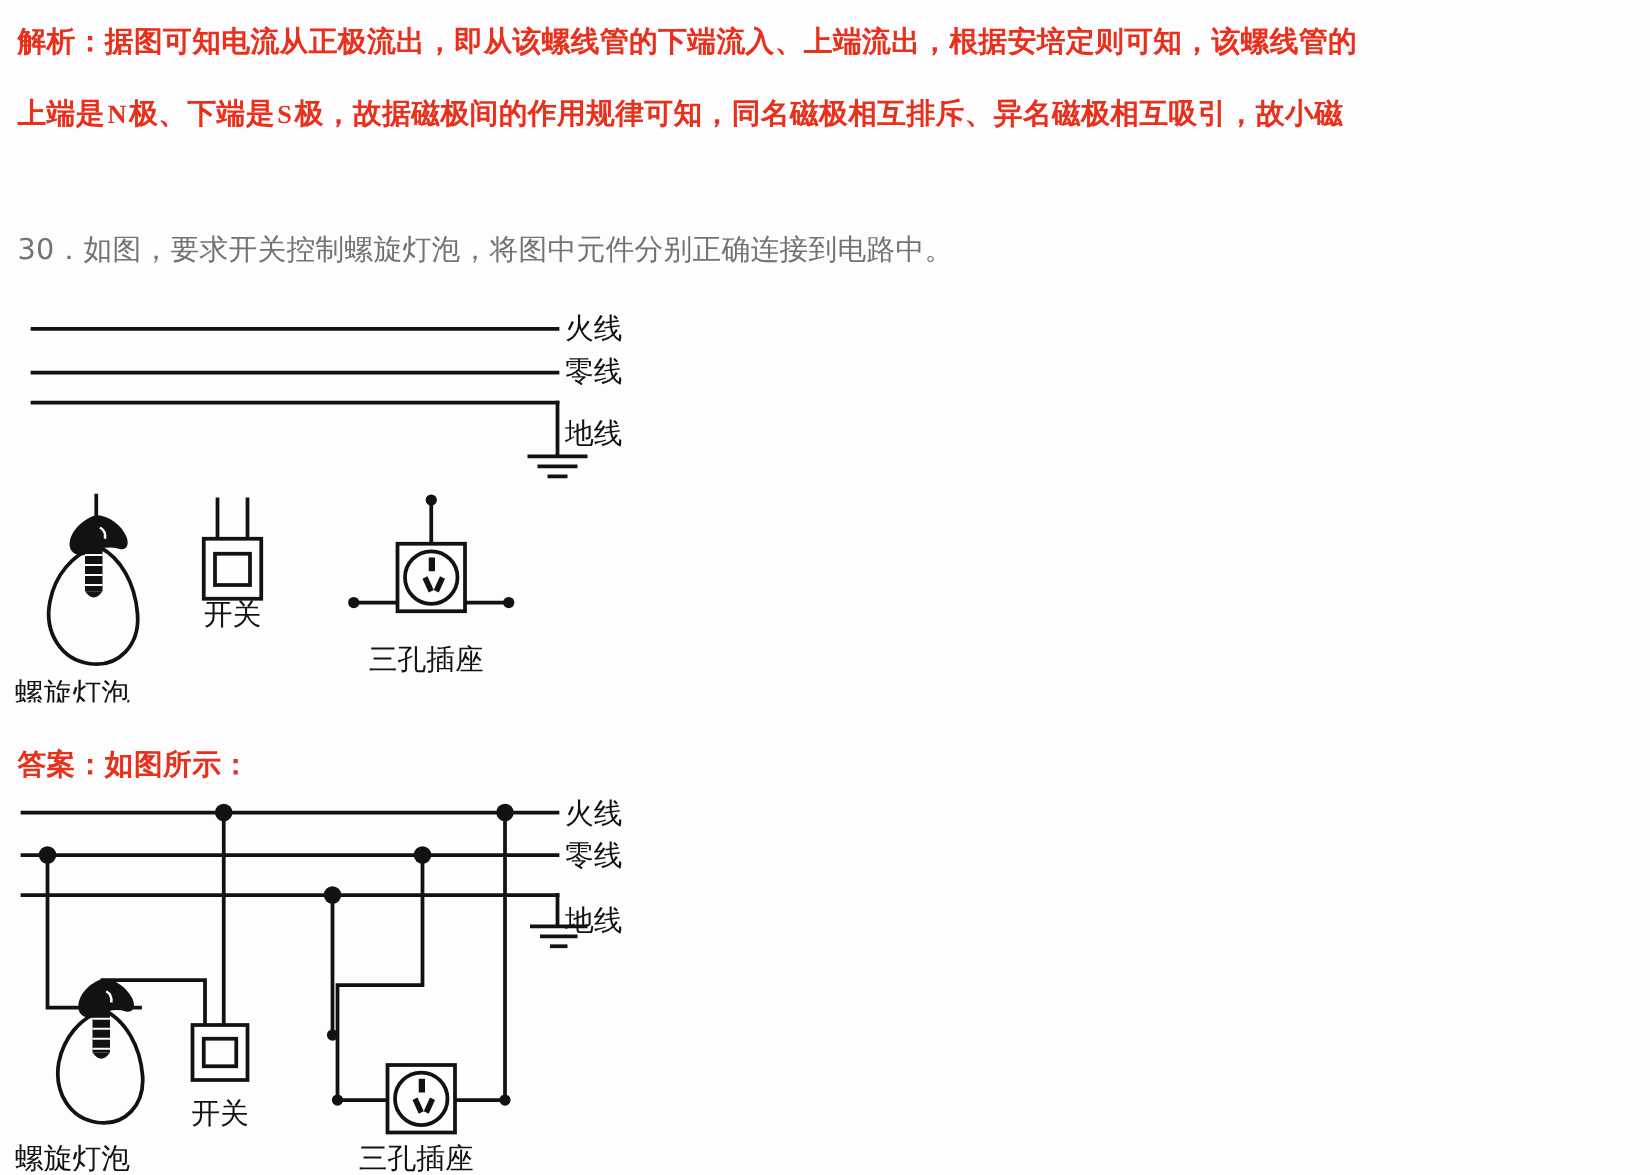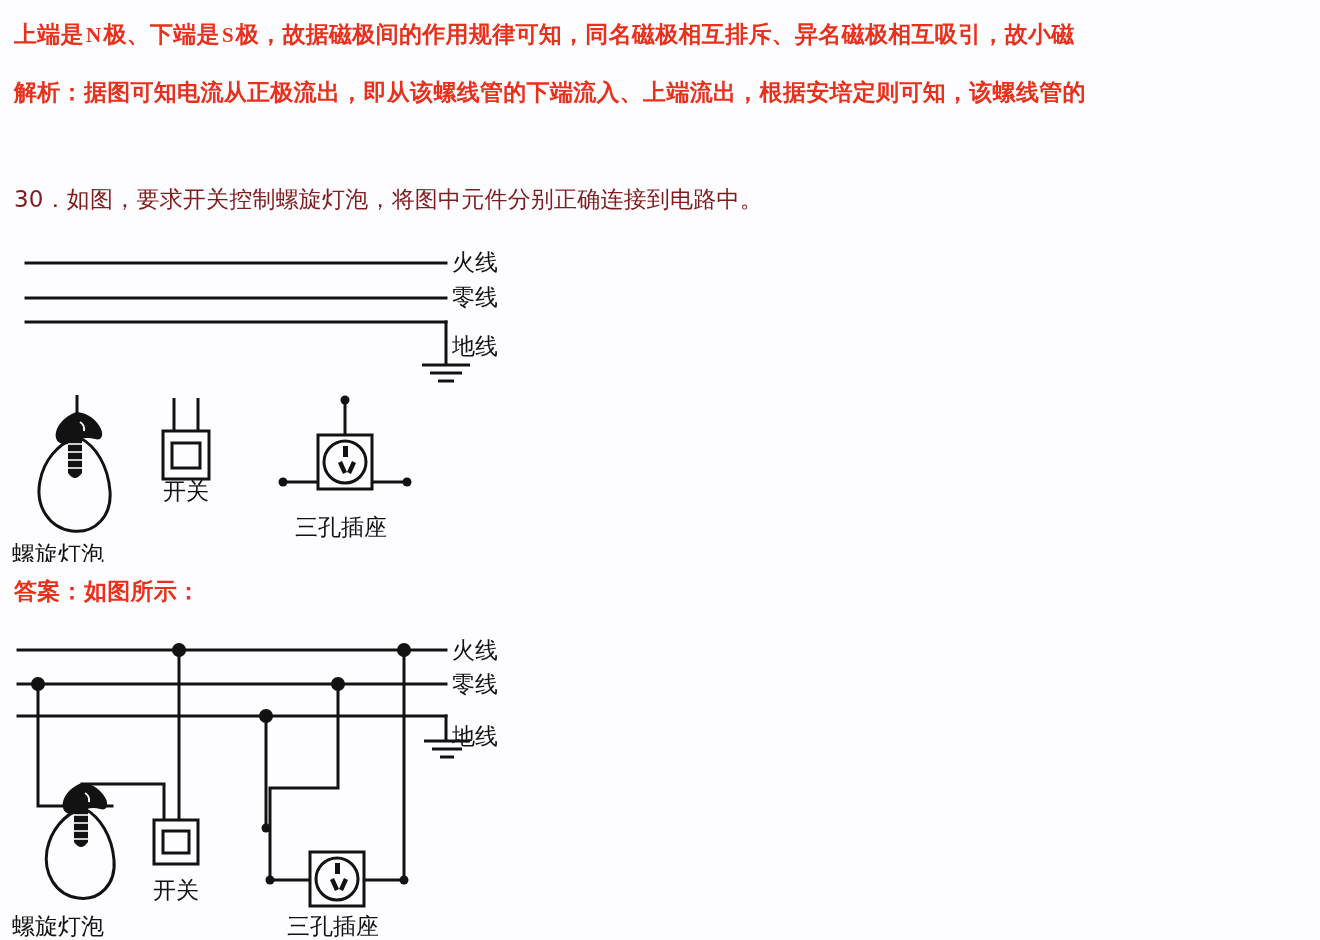--- a/index.html
+++ b/index.html
@@ -32,30 +32,30 @@
   .explain-line .lat {
     font-family: "Liberation Serif", serif;
     font-weight: bold;
     font-size: 21px;
     padding: 0 2px;
   }
   .question-line {
     position: absolute;
     left: 14px;
     top: 184px;
-    color: #7f1d1d;
+    color: #737373;
     font-family: "DejaVu Sans", "Liberation Sans", sans-serif;
     font-size: 23px;
     letter-spacing: 0.2px;
     white-space: nowrap;
   }
   .answer-line {
     position: absolute;
     left: 14px;
-    top: 576px;
+    top: 596px;
     color: #e8301b;
     font-family: "DejaVu Sans", "Liberation Sans", sans-serif;
     font-weight: bold;
     font-size: 23px;
     letter-spacing: 0.3px;
     white-space: nowrap;
   }
   .fig {
     position: absolute;
   }
@@ -63,22 +63,22 @@
   #fig-answer  { left: 0px; top: 628px; }
   svg text.cn {
     font-family: "DejaVu Sans", "Liberation Sans", sans-serif;
     fill: #121212;
   }
 </style>
 </head>
 <body>
 
 <div class="explain-block">
+  <div class="explain-line"><span>解析：据图可知电流从正极流出，即从该螺线管的下端流入、上端流出，根据安培定则可知，该螺线管的</span></div>
   <div class="explain-line"><span>上端是</span><span class="lat">N</span><span>极、下端是</span><span class="lat">S</span><span>极，故据磁极间的作用规律可知，同名磁极相互排斥、异名磁极相互吸引，故小磁</span></div>
-  <div class="explain-line"><span>解析：据图可知电流从正极流出，即从该螺线管的下端流入、上端流出，根据安培定则可知，该螺线管的</span></div>
 </div>
 
 <div class="question-line">30．如图，要求开关控制螺旋灯泡，将图中元件分别正确连接到电路中。</div>
 
 <svg class="fig" id="fig-problem" width="560" height="330" viewBox="0 0 560 330">
   <g stroke="#121212" stroke-width="3" fill="none" stroke-linecap="square">
 
     <line x1="26" y1="31" x2="446" y2="31"></line>
 
     <line x1="26" y1="66" x2="446" y2="66"></line>

